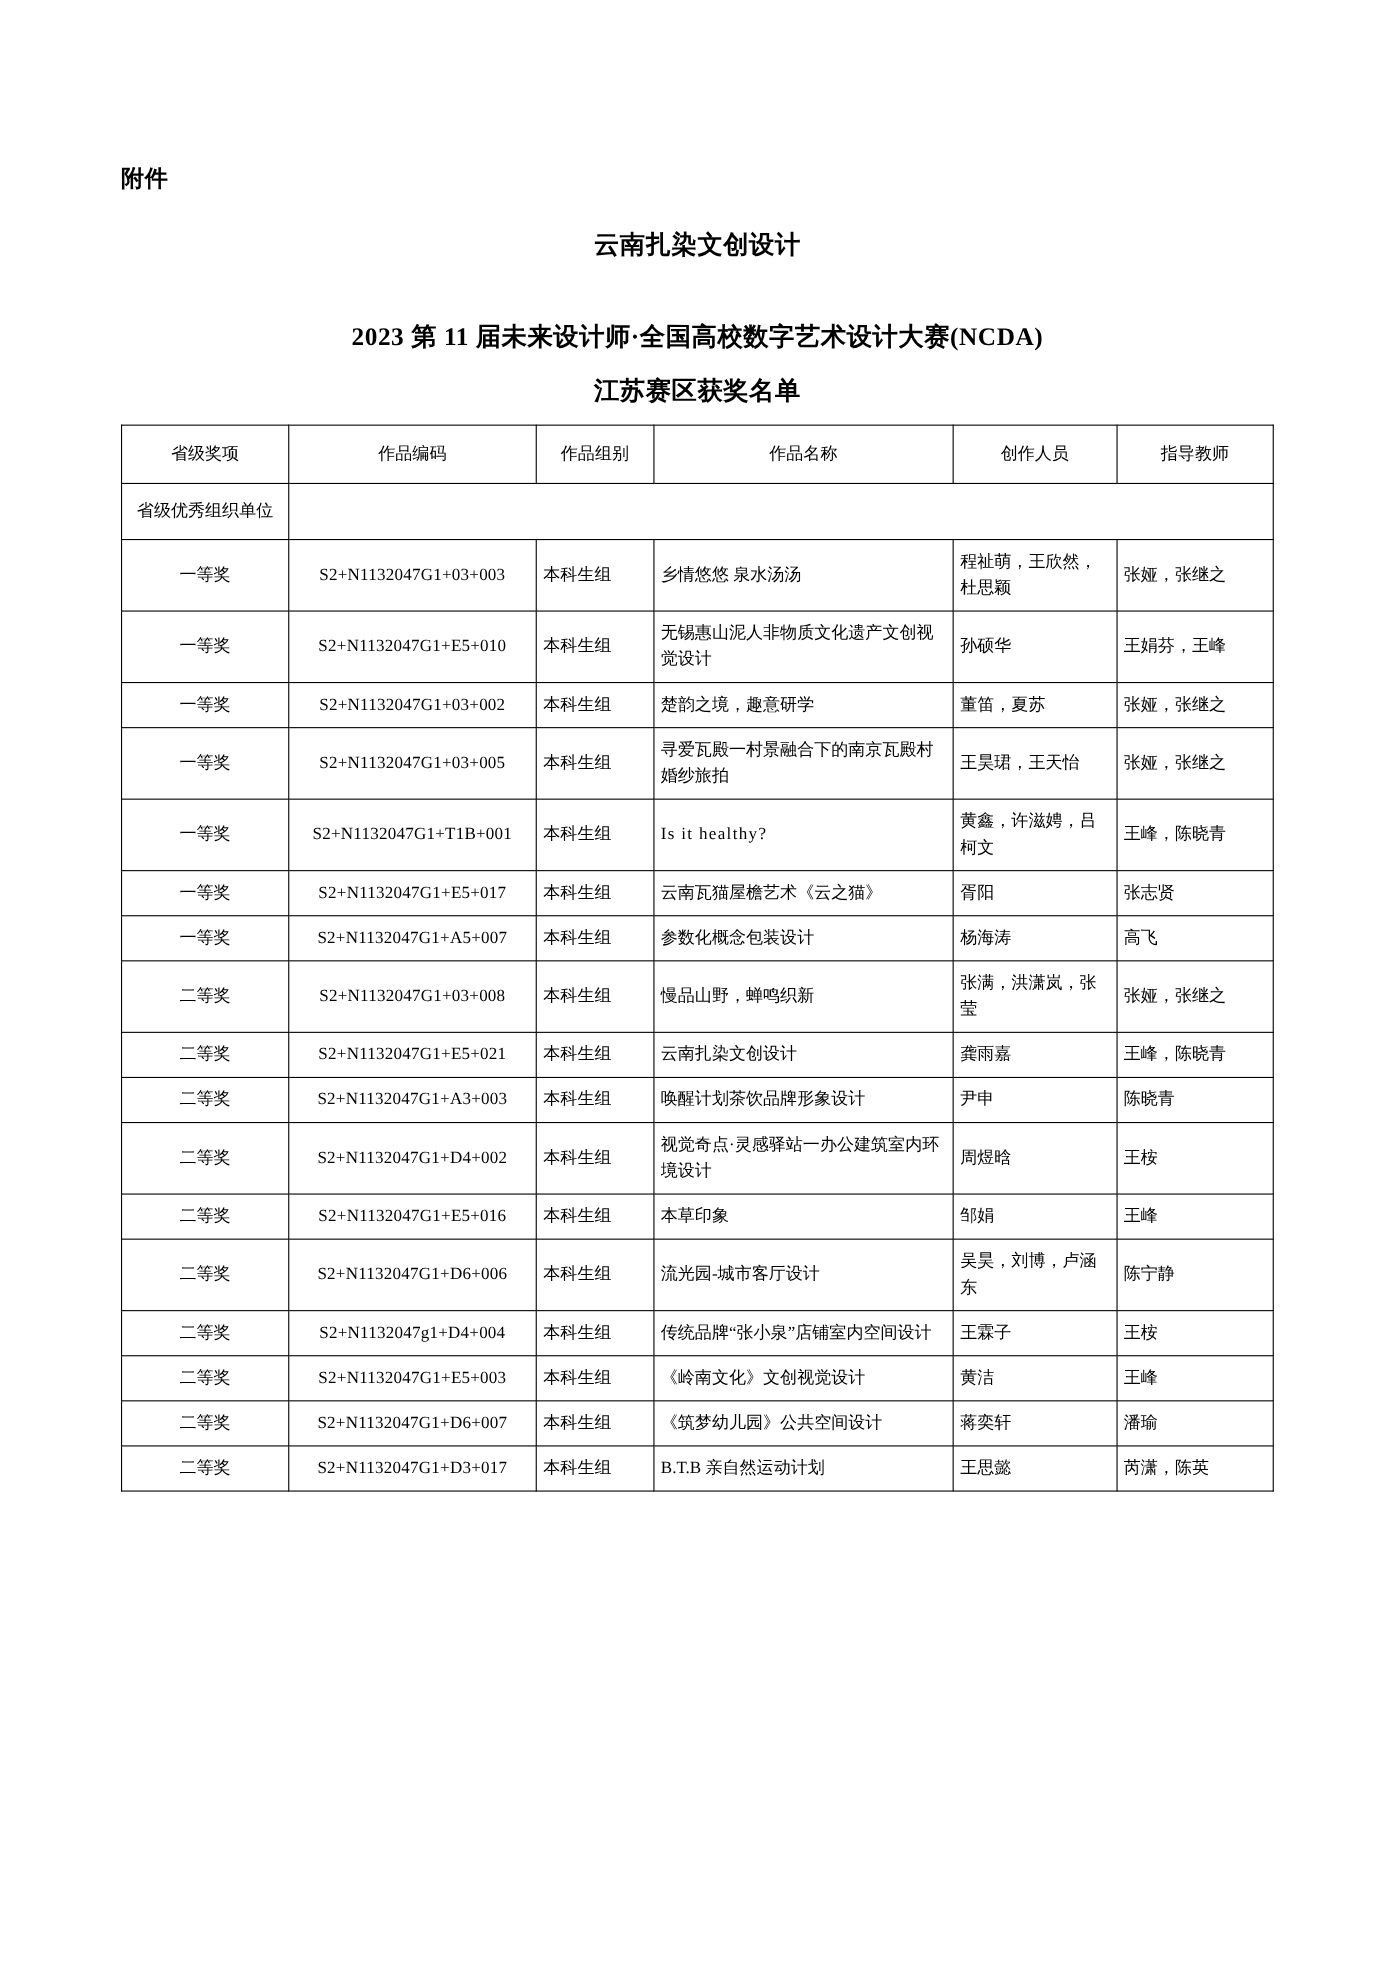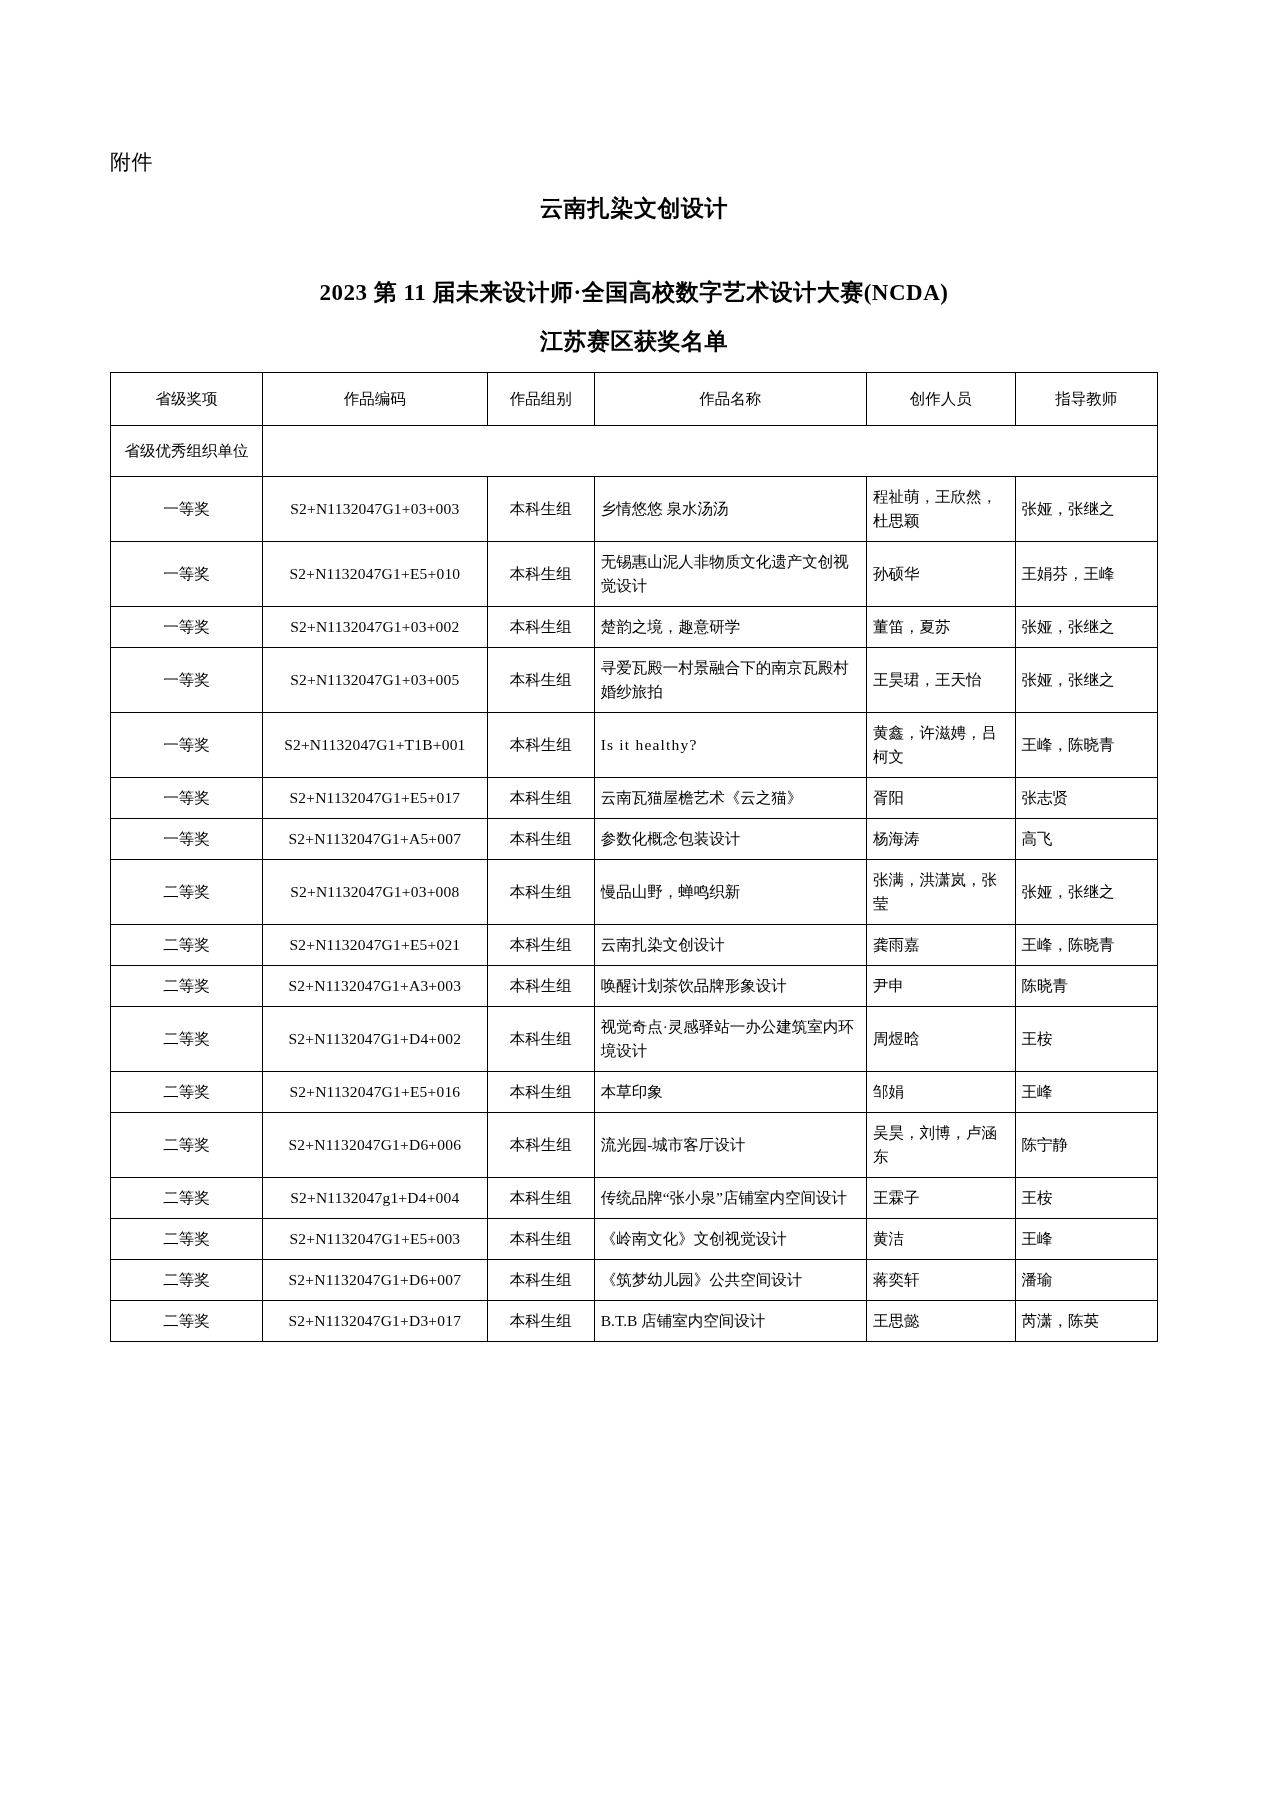--- a/index.html
+++ b/index.html
@@ -16,23 +16,23 @@
   }
   .page {
     position: relative;
     width: 1268px;
     min-height: 1793px;
     box-sizing: border-box;
     padding: 150px 110px 40px 110px;
   }
   .attachment-label {
     font-size: 21px;
-    font-weight: 400;
+    font-weight: 700;
     line-height: 1.2;
-    margin-bottom: 16px;
+    margin-bottom: 30px;
     letter-spacing: 0.5px;
   }
   .doc-title {
     text-align: center;
     font-weight: 700;
     font-size: 23px;
     line-height: 1.55;
     letter-spacing: 0.5px;
   }
   .doc-title .line {
@@ -64,21 +64,21 @@
   col.c-name     { width: 26.0%; }
   col.c-creator  { width: 14.2%; }
   col.c-teacher  { width: 13.6%; }
 
   thead td {
     text-align: center;
     height: 36px;
   }
   td.c-award-cell { text-align: center; }
   td.c-code-cell  { text-align: center; font-family: "Liberation Serif", serif; letter-spacing: 0.2px; }
-  td.c-group-cell { text-align: center; }
+  td.c-group-cell { text-align: left; }
   td.c-name-cell  { text-align: left; padding-left: 12px; }
   td.c-creator-cell { text-align: left; padding-left: 12px; }
   td.c-teacher-cell { text-align: left; padding-left: 12px; }
   td.org-cell {
     text-align: center;
     height: 34px;
   }
   td.org-blank { border-left: 1px solid #000; }
   .mono-spaced { letter-spacing: 1.2px; }
 </style>
@@ -244,20 +244,20 @@
           <td class="c-code-cell">S2+N1132047G1+D6+007</td>
           <td class="c-group-cell">本科生组</td>
           <td class="c-name-cell">《筑梦幼儿园》公共空间设计</td>
           <td class="c-creator-cell">蒋奕轩</td>
           <td class="c-teacher-cell">潘瑜</td>
         </tr>
         <tr>
           <td class="c-award-cell">二等奖</td>
           <td class="c-code-cell">S2+N1132047G1+D3+017</td>
           <td class="c-group-cell">本科生组</td>
-          <td class="c-name-cell">B.T.B 店铺室内空间设计</td>
+          <td class="c-name-cell">B.T.B 亲自然运动计划</td>
           <td class="c-creator-cell">王思懿</td>
           <td class="c-teacher-cell">芮潇，陈英</td>
         </tr>
       </tbody>
   </table>
 
 </div>
 
 </body></html>

